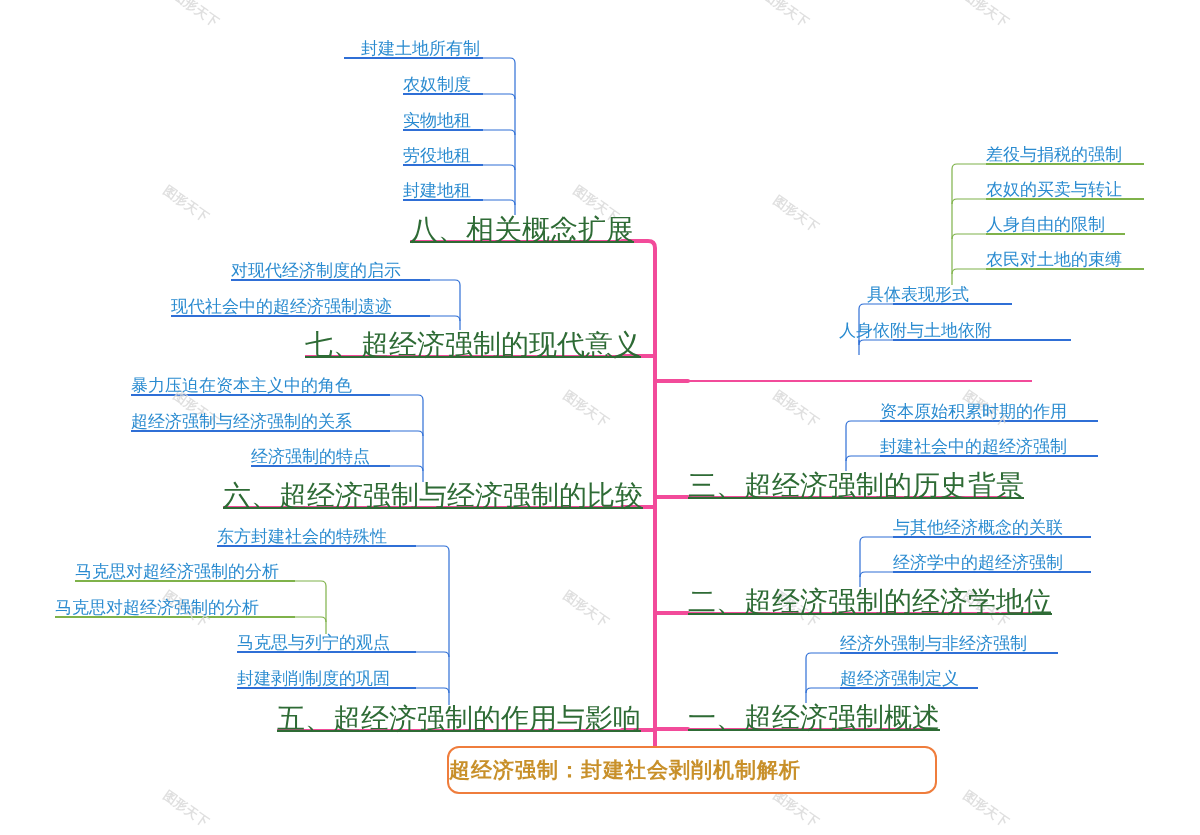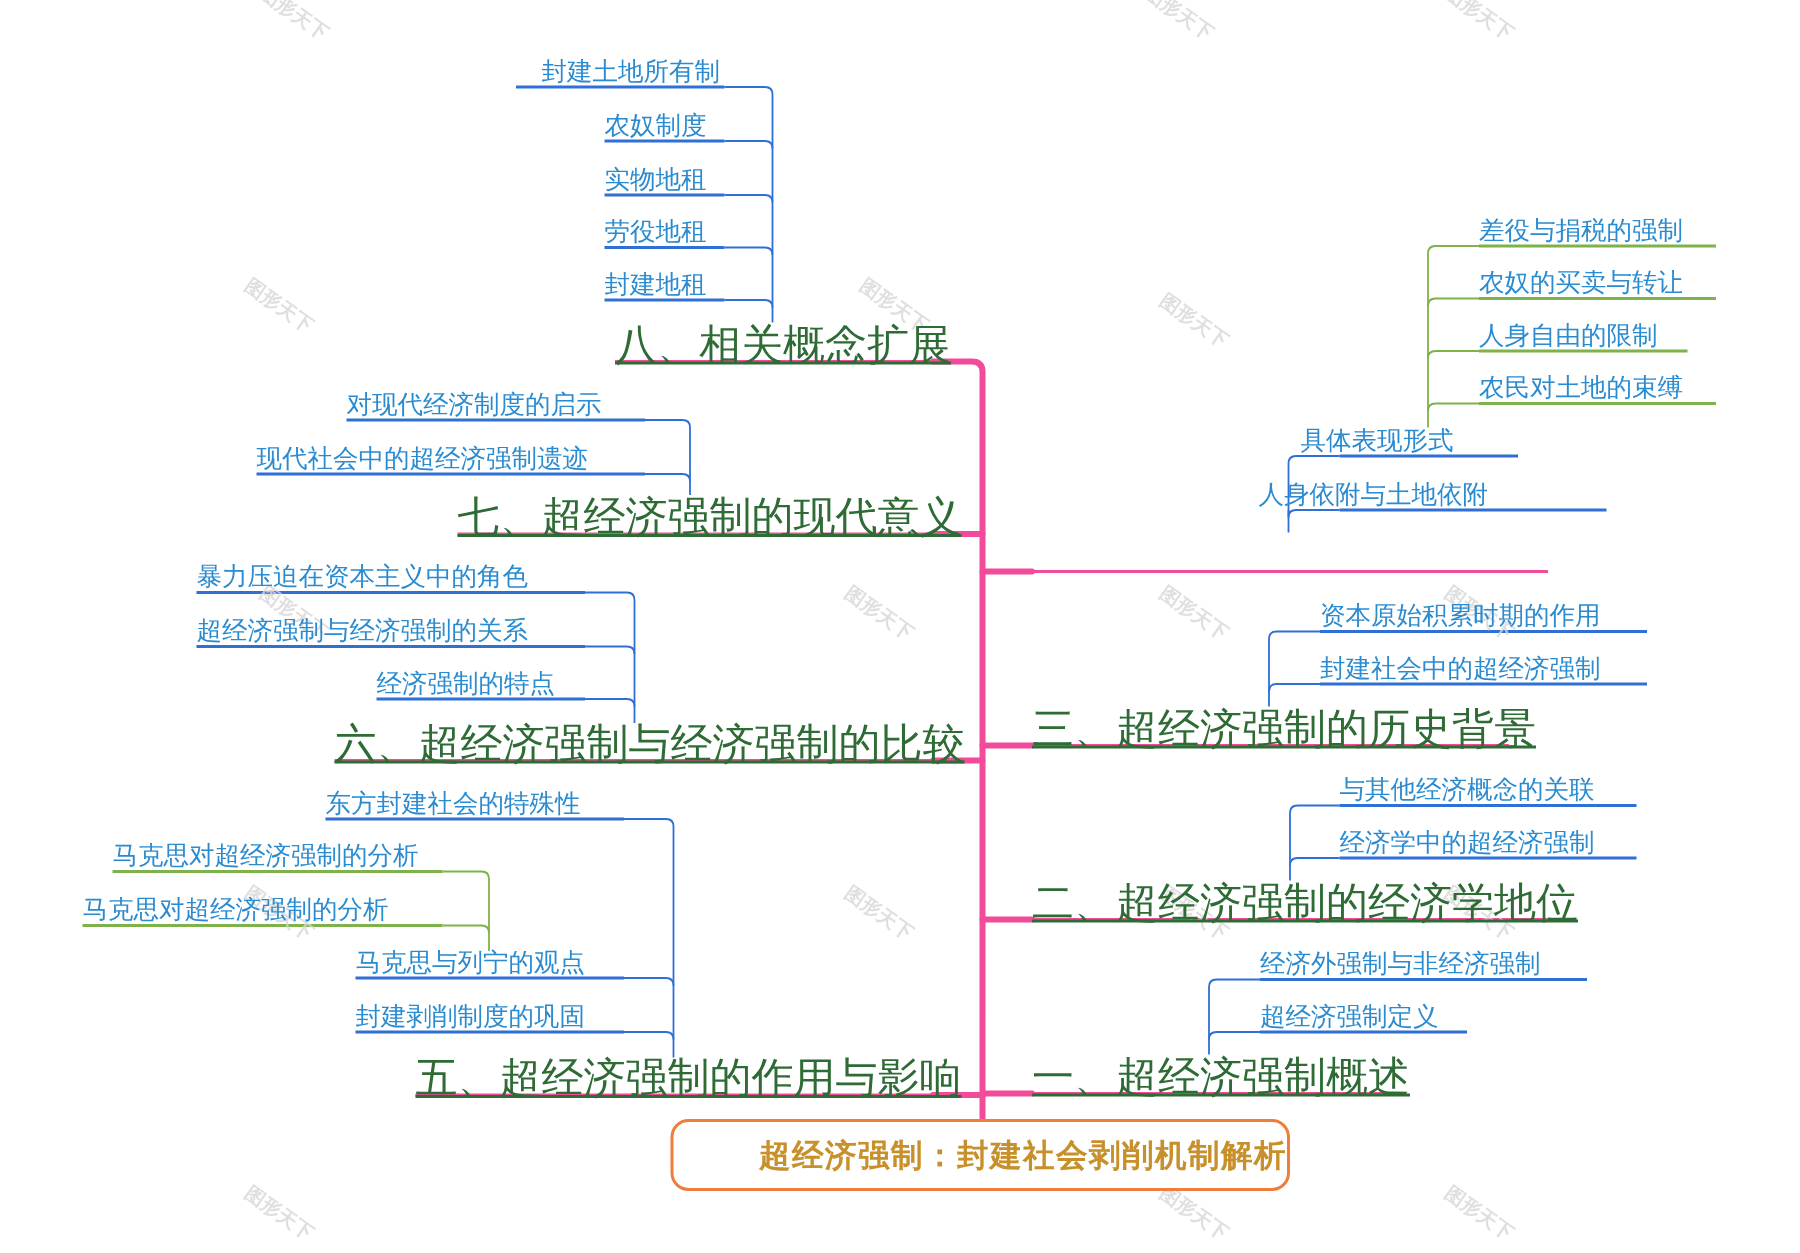--- a/index.html
+++ b/index.html
@@ -3,23 +3,23 @@
 <meta charset="utf-8">
 <style>
   html, body { margin: 0; padding: 0; background: #ffffff; }
   body { width: 1200px; height: 835px; position: relative; overflow: hidden;
          font-family: "DejaVu Sans", "Liberation Sans", sans-serif; }
   #canvas { position: absolute; left: 0; top: 0; width: 1200px; height: 835px; }
   svg.lines { position: absolute; left: 0; top: 0; }
   .node { position: absolute; white-space: nowrap; line-height: 1; }
   .branch { font-size: 28px; color: #2e6b35; text-decoration: underline; }
   .leaf { font-size: 17px; color: #2a8bd0; }
-  .root-box { position: absolute; left: 447px; top: 746px; width: 413px; height: 48px;
+  .root-box { position: absolute; left: 447px; top: 746px; width: 490px; height: 48px;
               border: 2px solid #ef7d3c; border-radius: 12px; background: #fff;
-              display: flex; align-items: center; justify-content: flex-end; box-sizing: border-box; }
+              display: flex; align-items: center; justify-content: flex-start; box-sizing: border-box; }
   .root-text { font-size: 21px; font-weight: bold; color: #c8902a; letter-spacing: 1px; }
   .wm { position: absolute; font-size: 13px; color: #d8d8d8; font-weight: bold;
         transform: rotate(35deg); opacity: 0.8; white-space: nowrap; }
 </style>
 </head>
 <body>
 
 <div id="canvas">
 
   <svg class="lines" width="1200" height="835">

